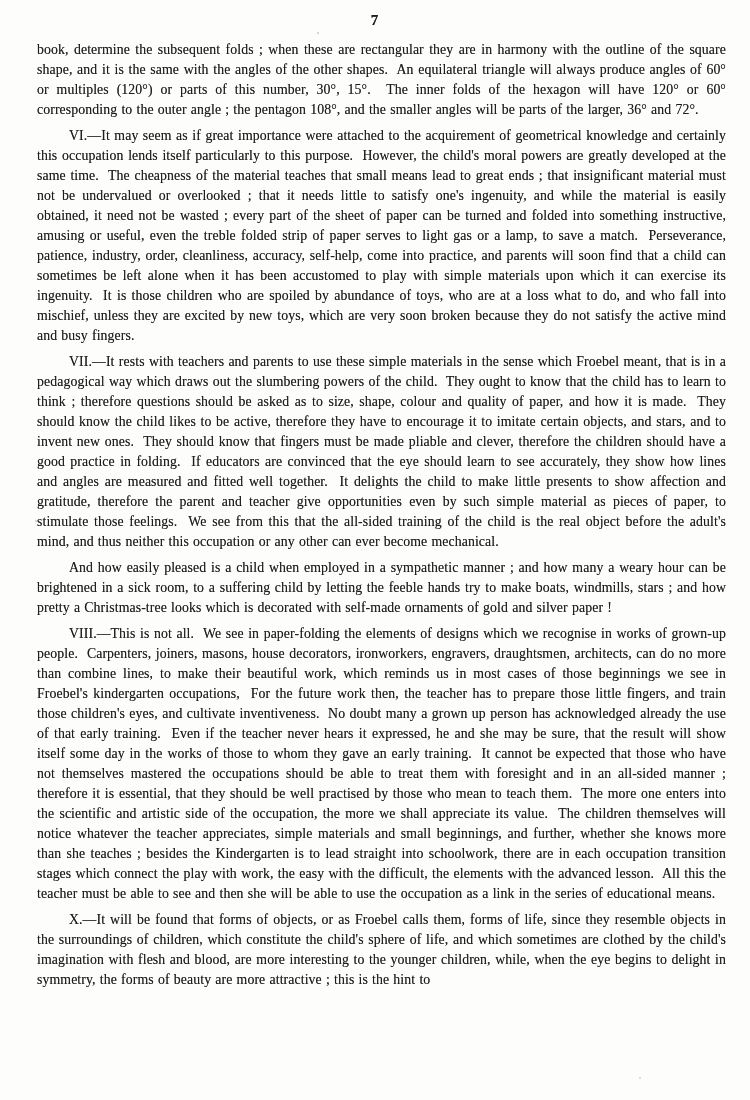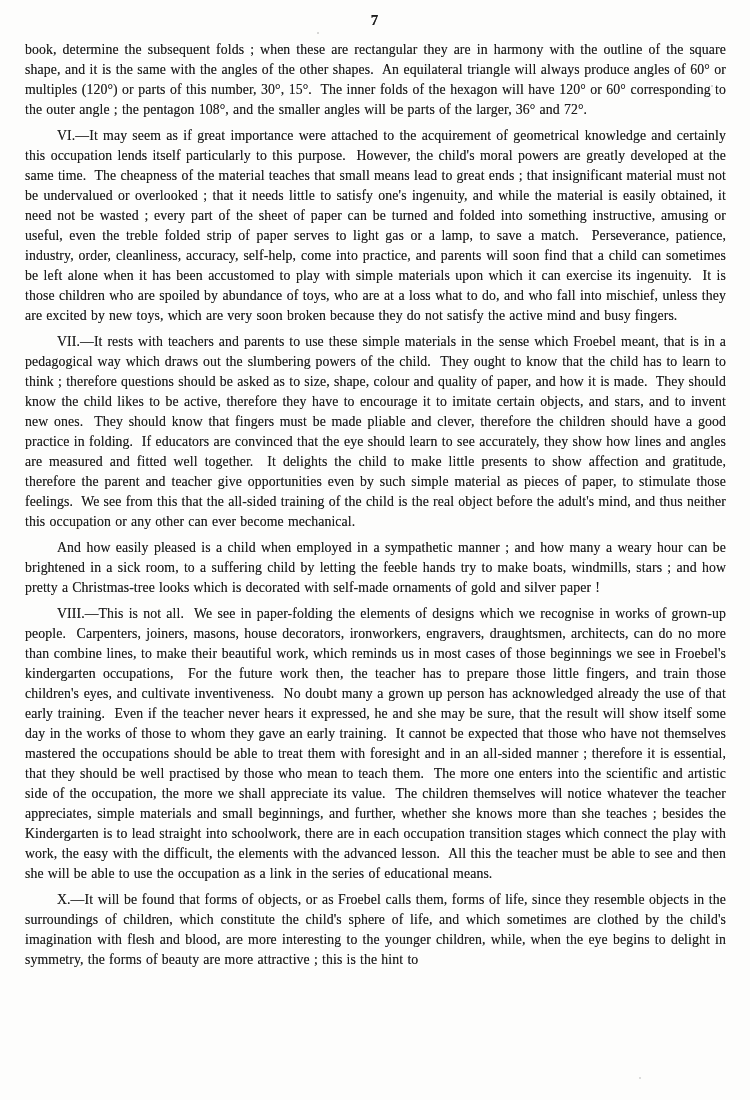--- a/index.html
+++ b/index.html
@@ -34,21 +34,21 @@
     letter-spacing: 1px;
     text-shadow: 0 0 0.6px rgba(0,0,0,0.6);
   }
   .text-block {
     position: absolute;
     top: 40px;
     left: 25px;
     width: 701px;
   }
   .para {
-    margin: 0 0 6px 0;
+    margin: 0 0 6px 12px;
     font-size: 13.8px;
     line-height: 20px;
     text-align: justify;
     text-indent: 32px;
     white-space: pre-wrap;
     word-spacing: 0.6px;
     letter-spacing: 0.1px;
     text-shadow: 0 0 0.45px rgba(20,20,20,0.55);
   }
   .para.noindent {

